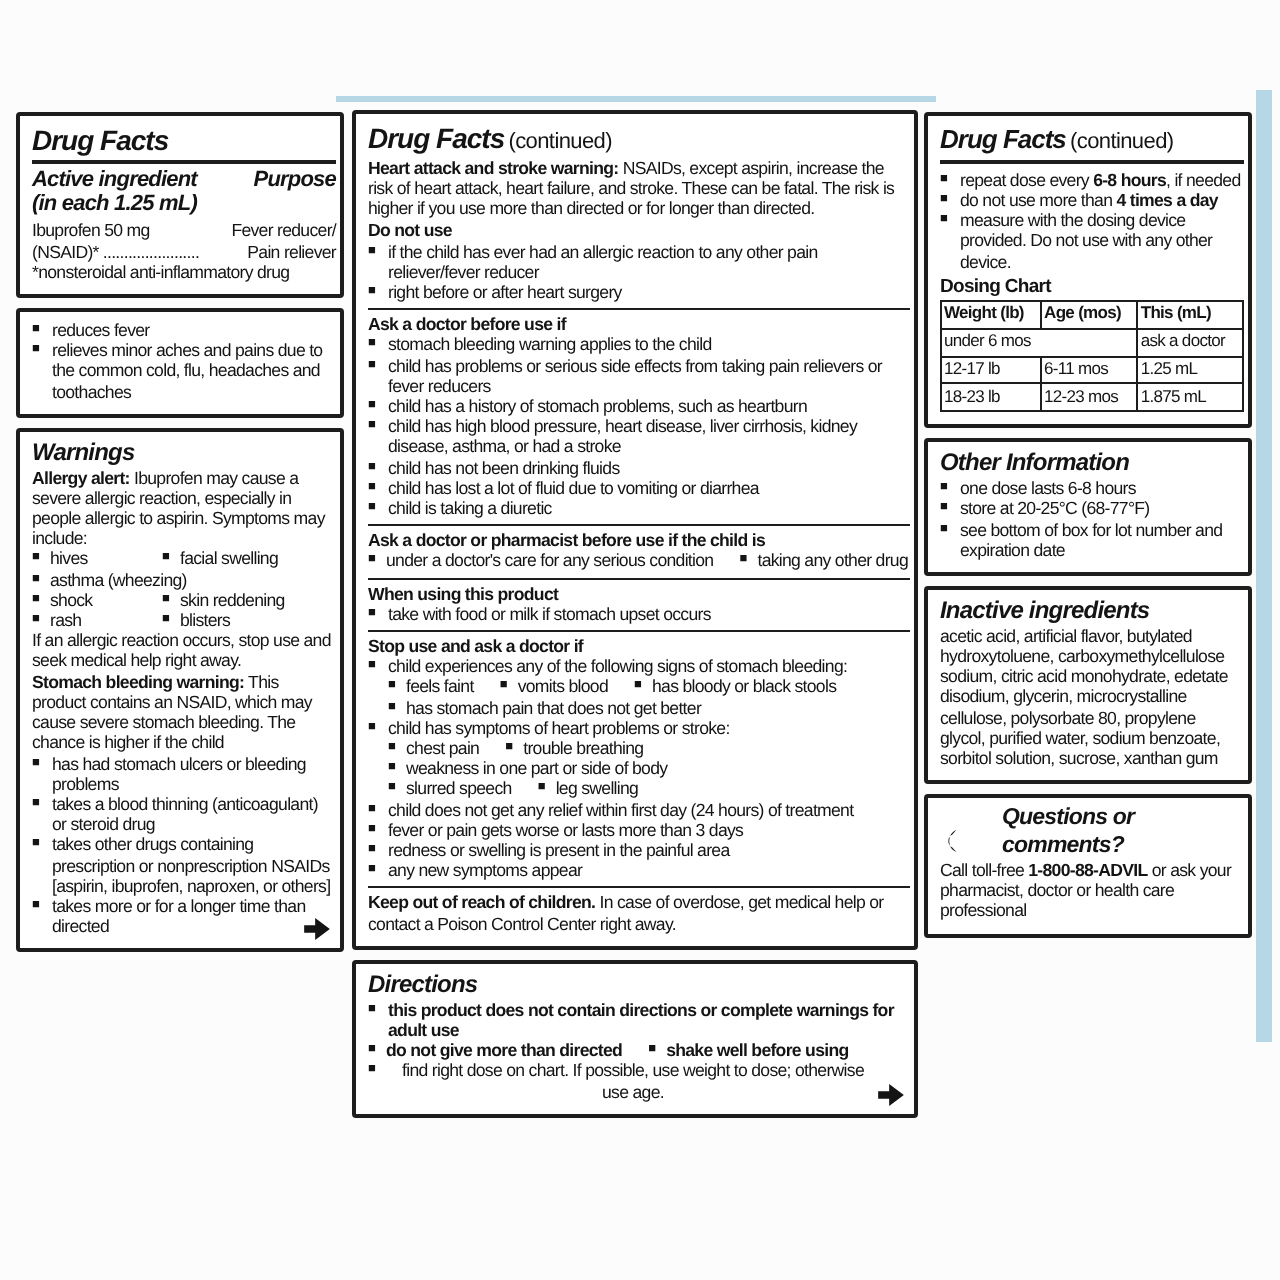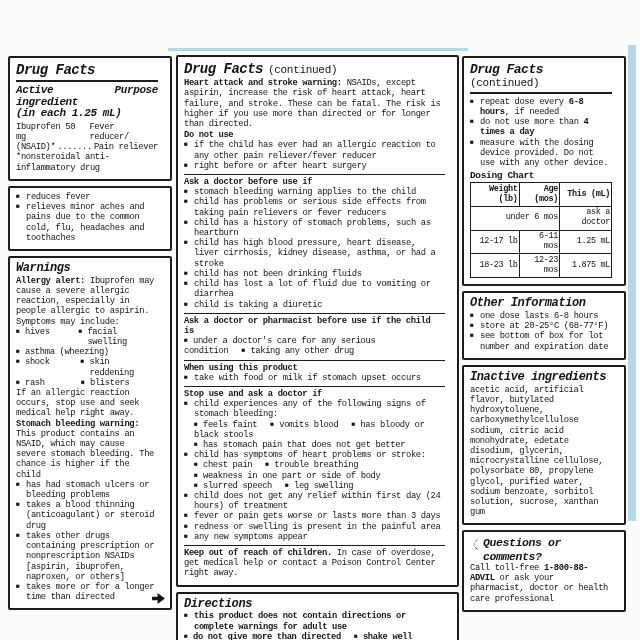--- a/index.html
+++ b/index.html
@@ -15,22 +15,22 @@
   .edge-line-top{position:absolute;left:168px;top:48px;width:300px;height:3px;background:#b5d7e6;}
   .edge-line-right{position:absolute;left:628px;top:45px;width:8px;height:476px;background:#b5d7e6;}
 
   .col{position:absolute;display:flex;flex-direction:column;gap:5px;}
   .col-left{left:8px;top:56px;width:164px;}
   .col-mid{left:176px;top:55px;width:283px;}
   .col-right{left:462px;top:56px;width:164px;}
 
   .box{
     background:#fff;border:2.5px solid #1d1d1d;border-radius:2px;
-    padding:4px 12px 6px 6px;position:relative;box-sizing:border-box;
-    font-size:8.8px;line-height:1.16;font-family:Liberation Mono, monospace;
+    padding:4px 2px 6px 6px;position:relative;box-sizing:border-box;
+    font-size:8.8px;line-height:1.16;
   }
   .grow{flex:1;}
 
   .df-title{font-size:14px;font-weight:bold;font-style:italic;letter-spacing:-0.5px;}
   .df-cont{font-size:11px;font-weight:normal;font-style:normal;letter-spacing:-0.3px;}
   .title-rule{border-bottom:2px solid #1d1d1d;padding-bottom:2px;margin-bottom:3px;}
   .sec-title{font-size:12px;font-weight:bold;font-style:italic;letter-spacing:-0.4px;}
   .sub-head{font-size:11px;font-weight:bold;font-style:italic;letter-spacing:-0.4px;line-height:1.05;}
   .bold{font-weight:bold;}
   .hd{font-weight:bold;}
@@ -50,26 +50,26 @@
   .sub{margin-left:10px;}
 
   .rule-sec{border-top:1.5px solid #1d1d1d;margin-top:3px;padding-top:2px;}
 
   .sym-row{display:flex;}
   .sym-row .c1{width:56px;}
 
   .arrow{position:absolute;right:5px;bottom:4px;width:13px;height:11px;}
   .arrow svg{display:block;}
 
-  table.dose{border-collapse:collapse;width:100%;margin-top:1px;font-size:8.5px;text-align:right;}
+  table.dose{border-collapse:collapse;width:100%;margin-top:1px;font-size:8.5px;text-align:left;}
   table.dose td,table.dose th{border:1.2px solid #1d1d1d;padding:1.5px 1px;}
   table.dose th{font-weight:bold;}
   .chart-title{text-align:left;font-weight:bold;font-size:9.5px;margin-top:2px;}
 
-  .q-row{display:flex;align-items:flex-start;gap:1px;}
+  .q-row{display:flex;align-items:flex-end;gap:19px;}
   .phone-icon{flex:0 0 12px;margin-top:1px;}
 </style>
 </head>
 <body>
 
 <div class="page">
 
   <div class="edge-line-top"></div>
   <div class="edge-line-right"></div>
 

